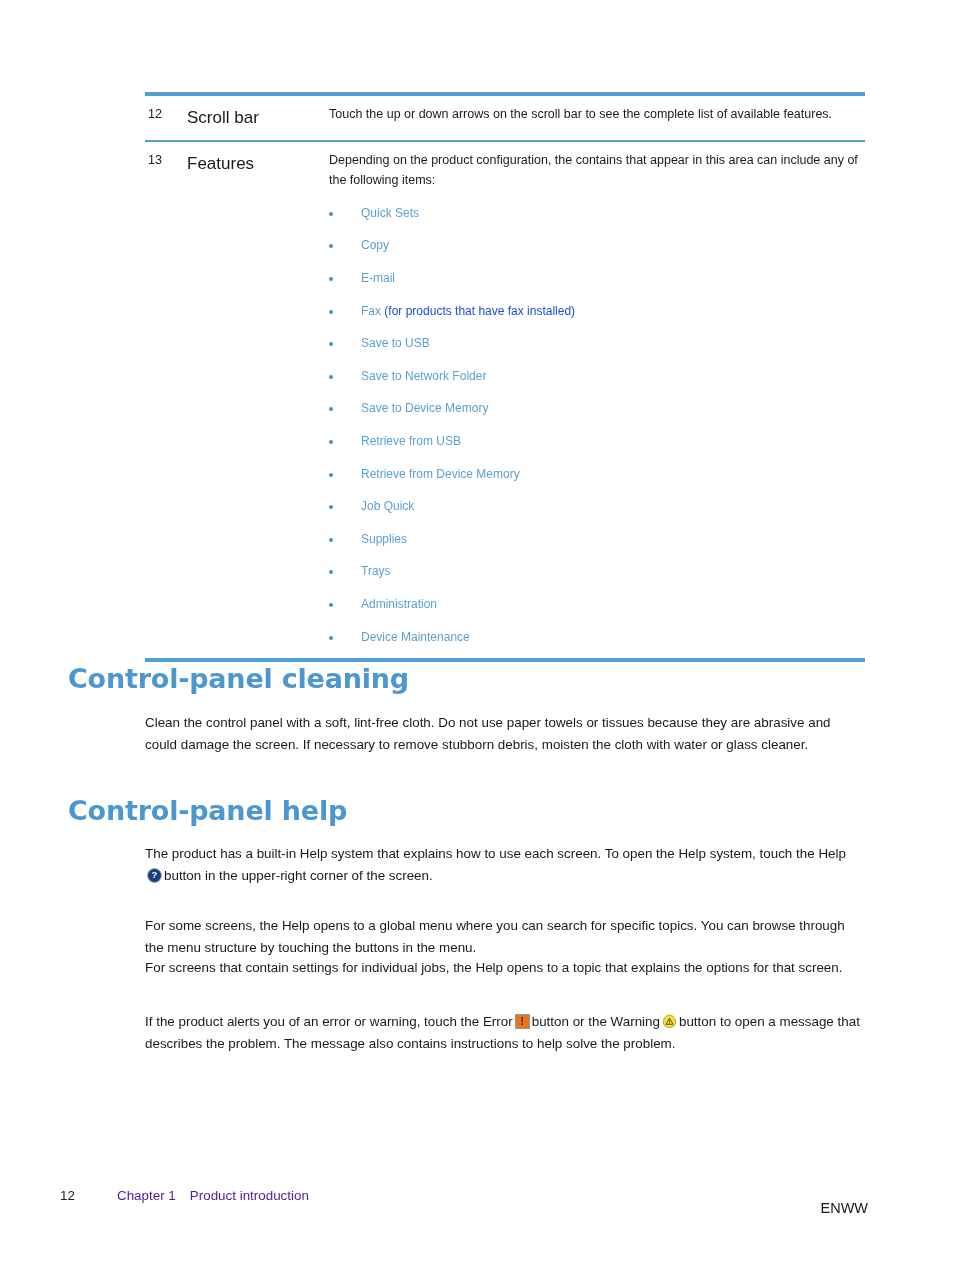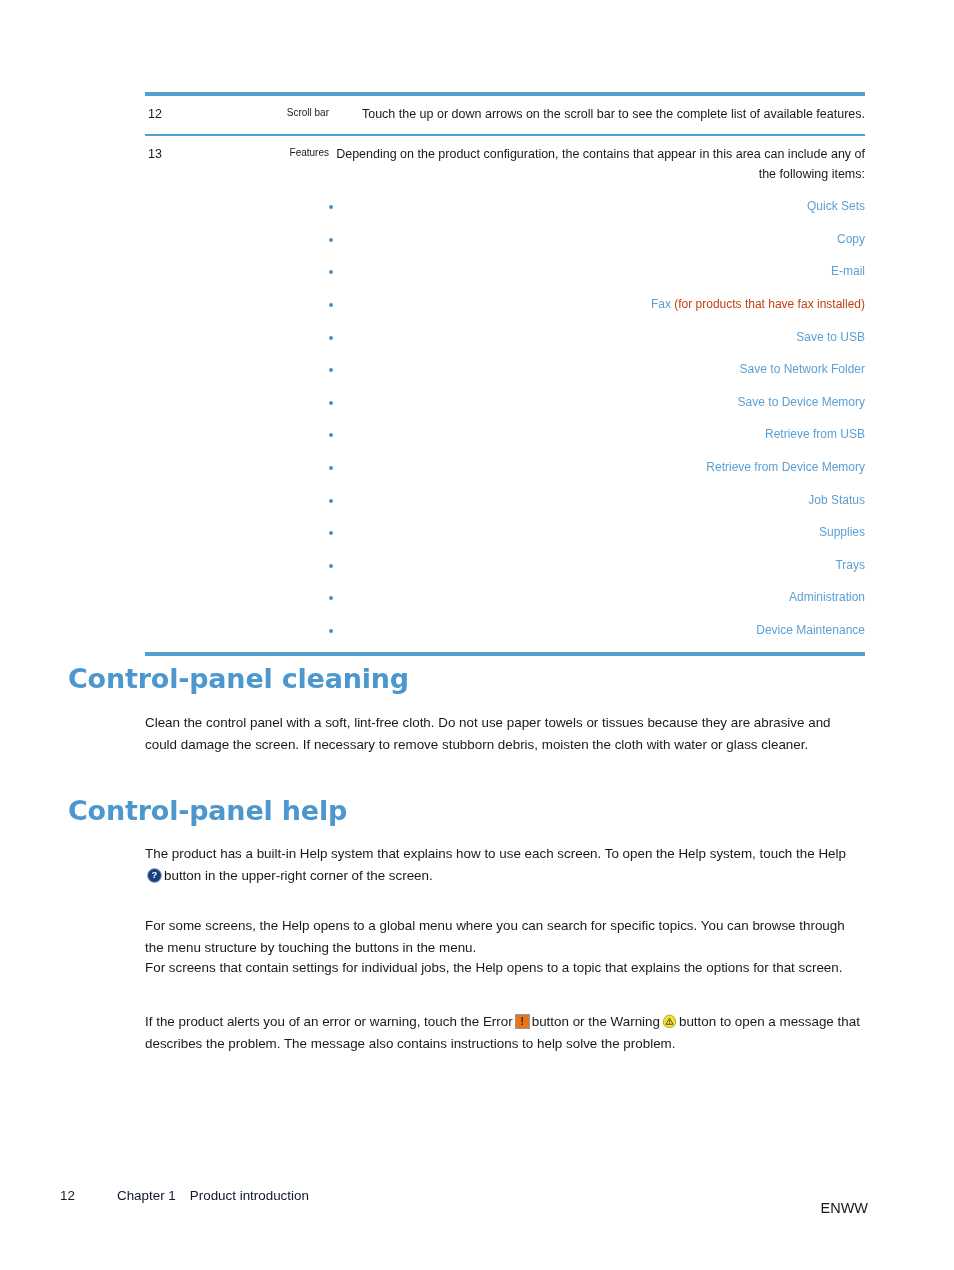--- a/index.html
+++ b/index.html
@@ -56,31 +56,29 @@
     flex: 0 0 42px;
     font-size: 12.5px;
     line-height: 1.55;
     color: #1a1a1a;
     padding-left: 3px;
     box-sizing: border-box;
   }
   .cell-name {
     width: 142px;
     flex: 0 0 142px;
-    font-size: 10px;
+    font-size: 17px;
     line-height: 1.55;
     color: #1a1a1a;
-    text-align: right;
   }
   .cell-desc {
     flex: 1 1 auto;
     font-size: 12.5px;
     line-height: 1.58;
     color: #1a1a1a;
-    text-align: right;
   }
 
   .feat-list {
     list-style: none;
     margin: 15px 0 4px 0;
     padding: 0;
   }
   .feat-list li {
     position: relative;
     padding-left: 32px;
@@ -93,21 +91,21 @@
   .feat-list li .bullet {
     position: absolute;
     left: 0;
     top: 6px;
     width: 4px;
     height: 4px;
     border-radius: 50%;
     background: #4b8fc7;
   }
   .feat-list li .tail {
-    color: #c2410c;
+    color: #1d4ed8;
   }
 
   
   h2.sec-head {
     position: absolute;
     left: 68px;
     margin: 0;
     font-family: "DejaVu Sans", sans-serif;
     font-size: 27px;
     font-weight: bold;
@@ -198,21 +196,21 @@
     left: 60px;
     top: 0;
     font-size: 13.4px;
     color: #1a1a1a;
   }
   .footer .chap {
     position: absolute;
     left: 117px;
     top: 0;
     font-size: 13.4px;
-    color: #0f172a;
+    color: #4c1d95;
   }
   .footer .chap .ttl { margin-left: 14px; }
   .footer .enww {
     position: absolute;
     right: 86px;
     top: 12px;
     font-size: 14.5px;
     color: #1a1a1a;
   }
 </style>
@@ -241,21 +239,21 @@
         <ul class="feat-list" id="feature-list">
             <li><span class="bullet"></span><span>Quick Sets</span></li>
             <li><span class="bullet"></span><span>Copy</span></li>
             <li><span class="bullet"></span><span>E-mail</span></li>
             <li><span class="bullet"></span><span>Fax</span><span class="tail"> (for products that have fax installed)</span></li>
             <li><span class="bullet"></span><span>Save to USB</span></li>
             <li><span class="bullet"></span><span>Save to Network Folder</span></li>
             <li><span class="bullet"></span><span>Save to Device Memory</span></li>
             <li><span class="bullet"></span><span>Retrieve from USB</span></li>
             <li><span class="bullet"></span><span>Retrieve from Device Memory</span></li>
-            <li><span class="bullet"></span><span>Job Status</span></li>
+            <li><span class="bullet"></span><span>Job Quick</span></li>
             <li><span class="bullet"></span><span>Supplies</span></li>
             <li><span class="bullet"></span><span>Trays</span></li>
             <li><span class="bullet"></span><span>Administration</span></li>
             <li><span class="bullet"></span><span>Device Maintenance</span></li>
           </ul>
       </div>
     </div>
 
     <div class="rule-bottom"></div>
   </div>

